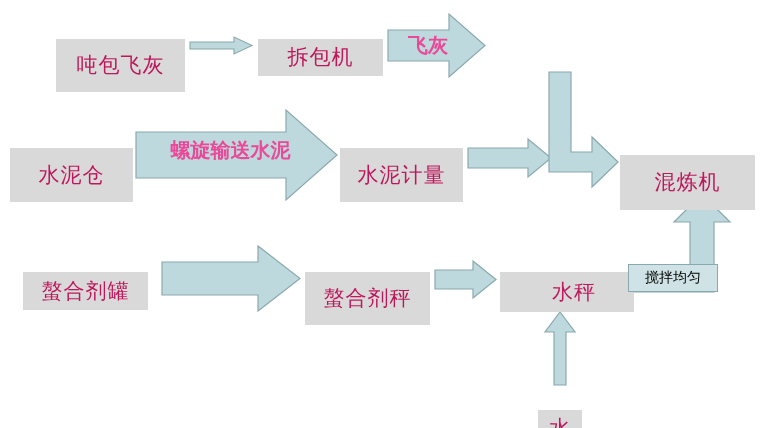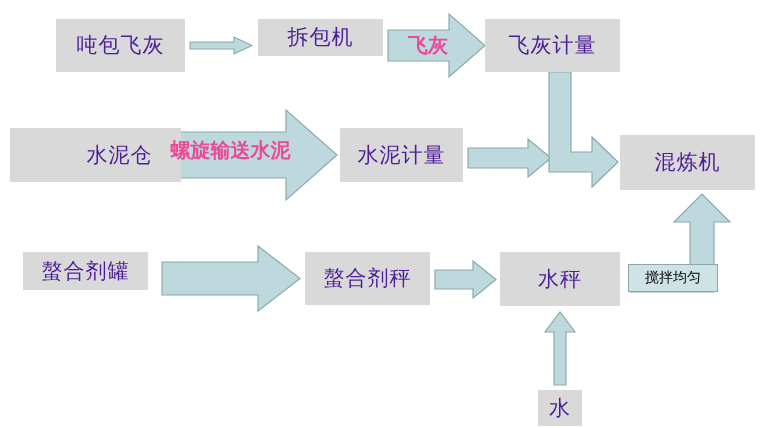--- a/index.html
+++ b/index.html
@@ -15,25 +15,26 @@
     font-family: "Liberation Serif", "DejaVu Serif", serif;
     overflow: hidden;
   }
   
   .pbox {
     position: absolute;
     background: #d9d9d9;
     display: flex;
     align-items: center;
     justify-content: center;
-    color: #4c1d95;
+    color: #be185d;
     font-size: 21px;
     letter-spacing: 1px;
     line-height: 1;
     white-space: nowrap;
+    margin-top: 20px;
   }
 
   
   #arrows {
     position: absolute;
     left: 0;
     top: 0;
     width: 760px;
     height: 428px;
     pointer-events: none;
@@ -101,45 +102,42 @@
   </svg>
 
   <div class="pbox" style="left:56px; top:19px; width:129px; height:53px;">
     <span>吨包飞灰</span>
   </div>
 
   <div class="pbox" style="left:258px; top:19px; width:125px; height:37px;">
     <span>拆包机</span>
   </div>
 
-  <div class="pbox" style="left:485px; top:19px; width:135px; height:53px;">
-    <span>飞灰计量</span>
-  </div>
 
-  <div class="pbox" style="left:10px; top:128px; width:123px; height:54px;padding-left:48px;">
+  <div class="pbox" style="left:10px; top:128px; width:123px; height:54px;">
     <span>水泥仓</span>
   </div>
 
   <div class="pbox" style="left:340px; top:128px; width:123px; height:54px;">
     <span>水泥计量</span>
   </div>
 
   <div class="pbox" style="left:620px; top:135px; width:135px; height:55px;">
     <span>混炼机</span>
   </div>
 
   <div class="pbox" style="left:23px; top:252px; width:125px; height:38px;">
     <span>螯合剂罐</span>
   </div>
 
   <div class="pbox" style="left:305px; top:252px; width:125px; height:53px;">
     <span>螯合剂秤</span>
   </div>
 
-  <div class="pbox" style="left:500px; top:252px; width:120px; height:54px;">
+  <div class="pbox" style="left:500px; top:252px; width:120px; height:40px;padding-left:14px;">
     <span>水秤</span>
   </div>
 
   <div class="pbox" style="left:538px; top:390px; width:44px; height:36px;">
     <span>水</span>
   </div>
 
   <div class="alabel" style="left:392px; top:30px; width:72px; height:30px; font-size:20px;">
     <span>飞灰</span>
   </div>

